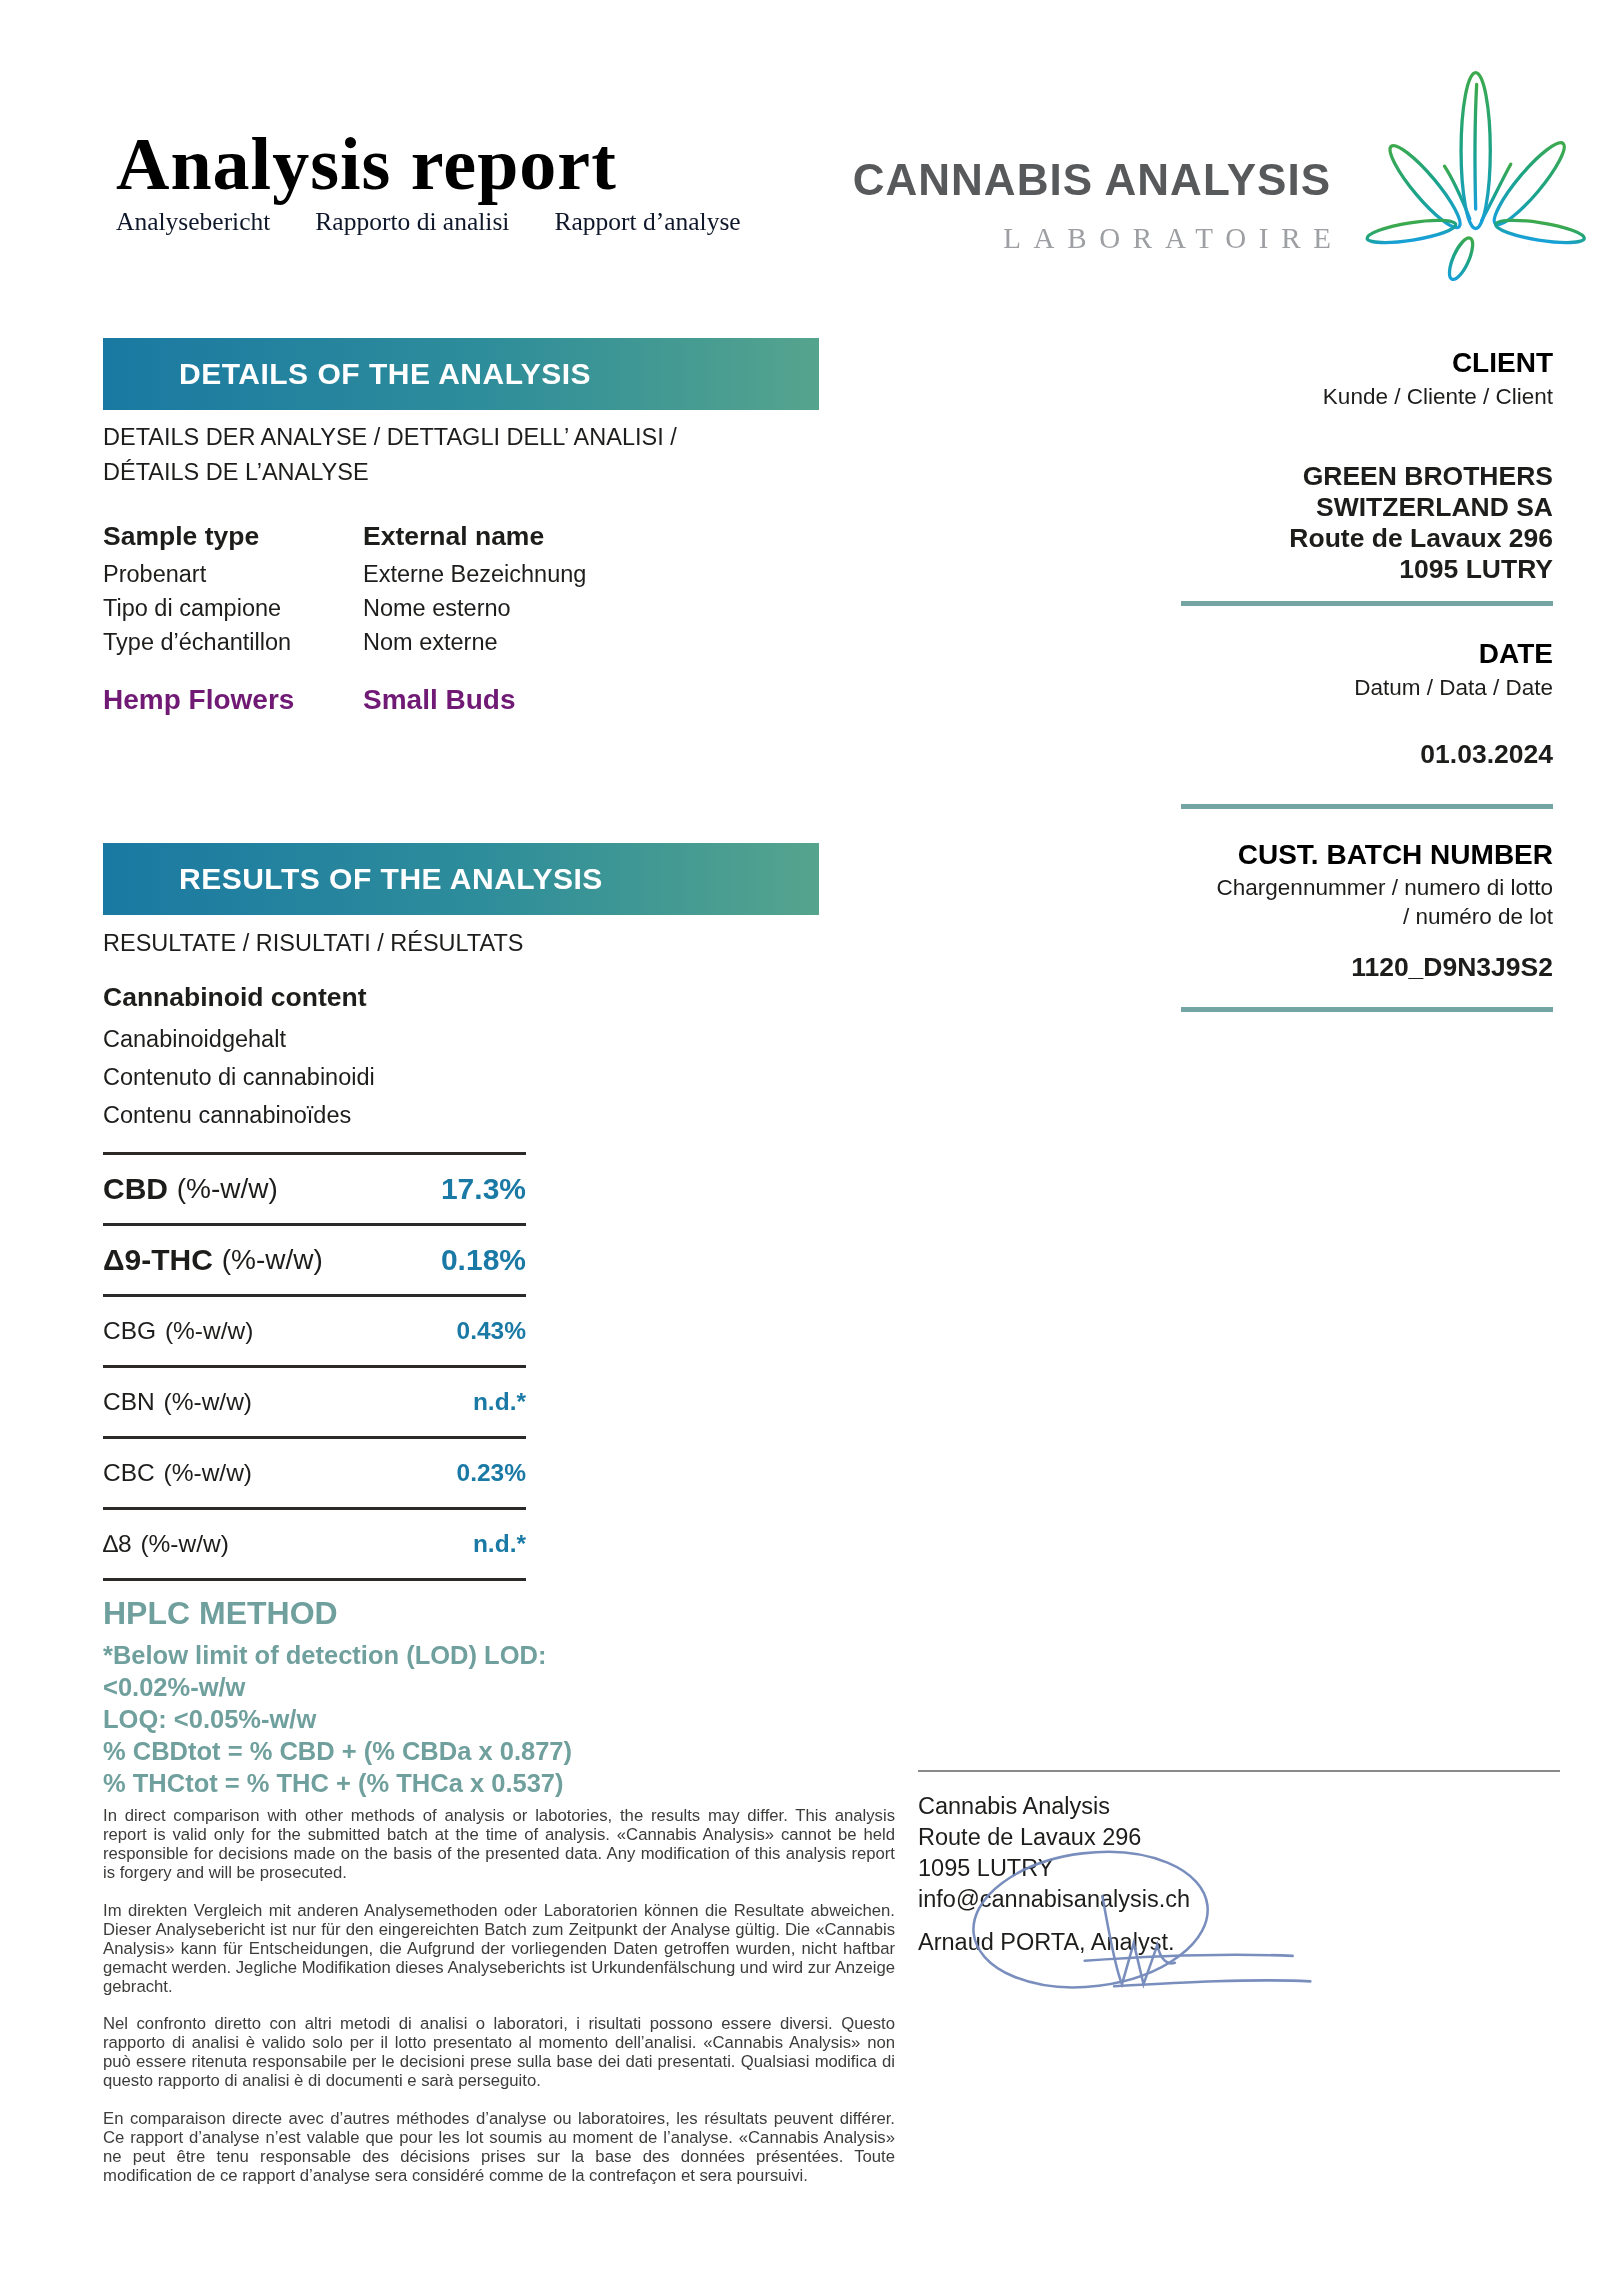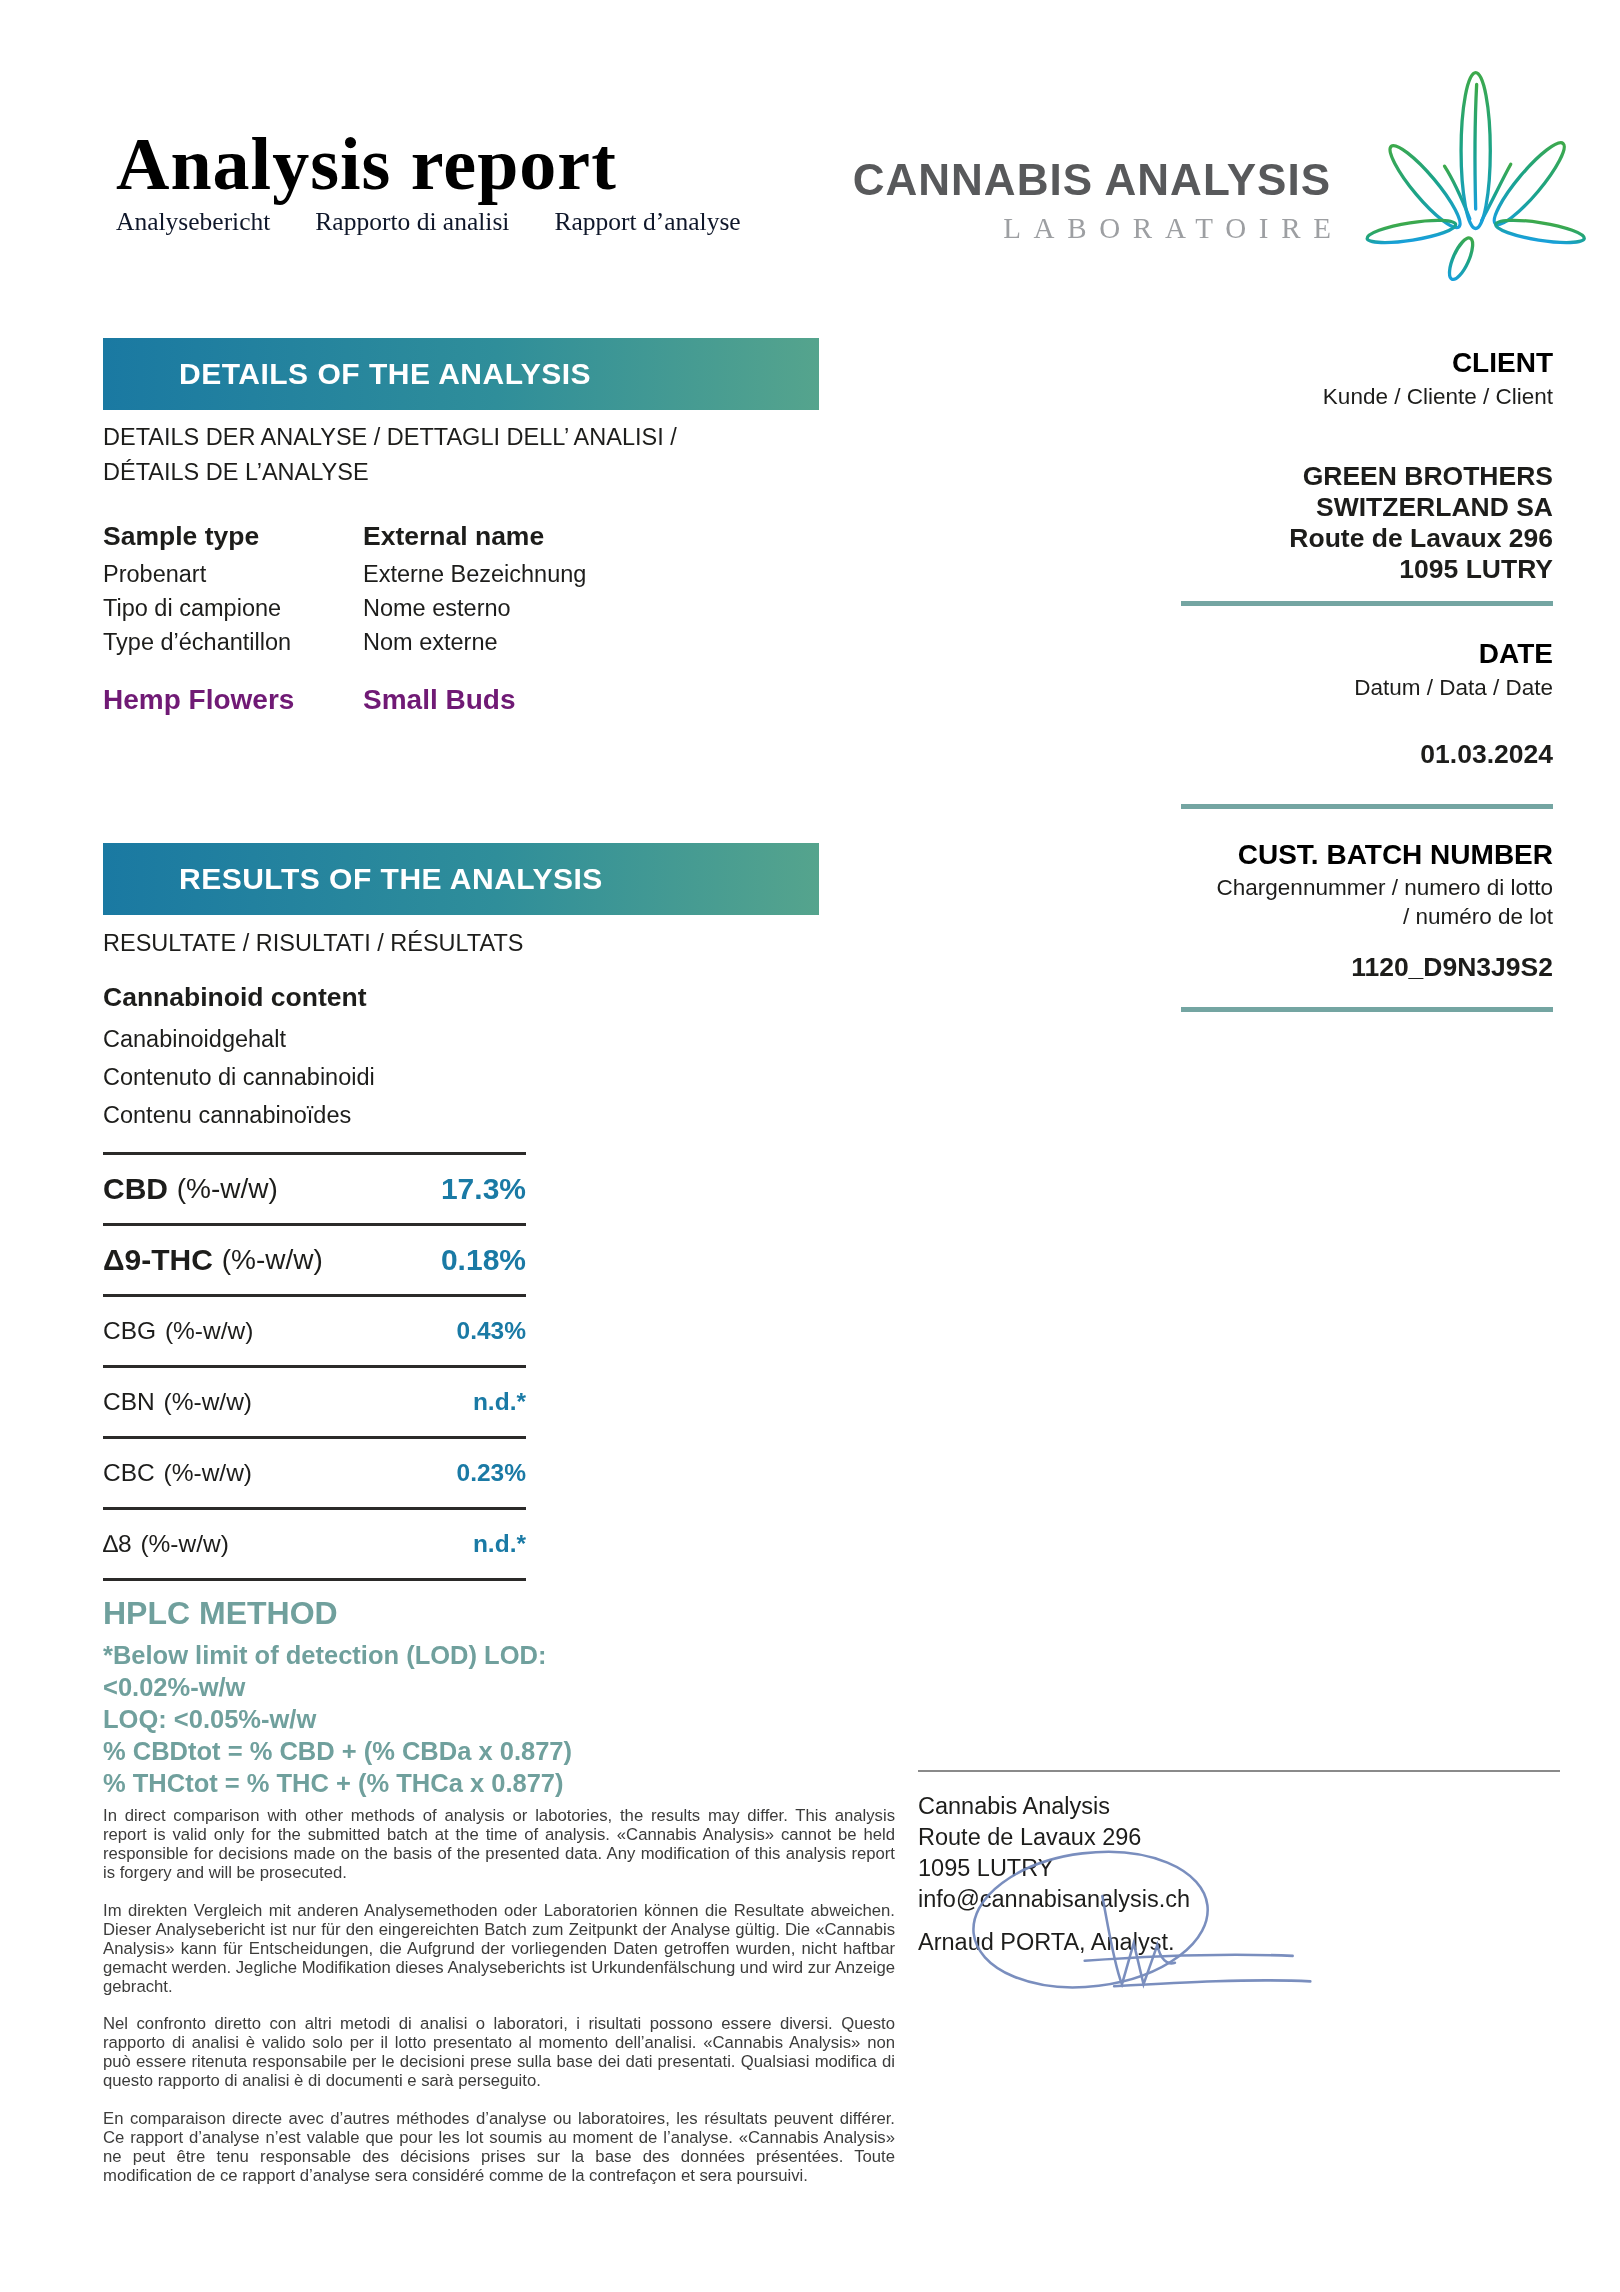--- a/index.html
+++ b/index.html
@@ -8,21 +8,21 @@
 
   
   .title-block{position:absolute;left:116px;top:125px;}
   .title-block h1{margin:0;font-family:"Liberation Serif",serif;font-weight:bold;
                   font-size:74px;line-height:78px;color:#000;letter-spacing:1px;}
   .subtitles{display:flex;gap:45px;margin-top:3.9px;font-family:"Liberation Serif",serif;
              font-size:25.5px;color:#0f172a;}
   .logo-text{position:absolute;left:843px;top:157px;width:488px;text-align:right;}
   .logo-line1{font-size:44px;font-weight:bold;color:#58595b;letter-spacing:1px;line-height:45px;}
   .logo-line2{font-family:"Liberation Serif",serif;font-size:29px;color:#9d9fa2;
-              letter-spacing:12.7px;margin-right:-12.7px;margin-top:11px;line-height:31px;}
+              letter-spacing:12.7px;margin-right:-12.7px;margin-top:21px;line-height:31px;}
   .leaf{position:absolute;left:1351px;top:61px;width:263px;height:223px;}
 
   
   .banner{position:absolute;left:103px;width:716px;height:72px;
           background:linear-gradient(90deg,#1a79a2 0%,#2f8e9a 55%,#55a48d 100%);
           color:#fff;font-weight:bold;font-size:30px;line-height:72px;
           padding-left:76px;box-sizing:border-box;letter-spacing:0.5px;}
   .banner-details{top:338px;}
   .banner-results{top:843px;}
 
@@ -223,21 +223,21 @@
     </div>
   </div>
 
   <div class="method">
     <div class="method-head">HPLC METHOD</div>
     <div class="method-lines">
       <div class="method-line">*Below limit of detection (LOD) LOD:</div>
       <div class="method-line">&lt;0.02%-w/w</div>
       <div class="method-line">LOQ: &lt;0.05%-w/w</div>
       <div class="method-line">% CBDtot = % CBD + (% CBDa x 0.877)</div>
-      <div class="method-line">% THCtot = % THC + (% THCa x 0.877)</div>
+      <div class="method-line">% THCtot = % THC + (% THCa x 0.537)</div>
     </div>
   </div>
 
   <div class="disclaimers">
     <p>In direct comparison with other methods of analysis or labotories, the results may differ. This analysis report is valid only for the submitted batch at the time of analysis. «Cannabis Analysis» cannot be held responsible for decisions made on the basis of the presented data. Any modification of this analysis report is forgery and will be prosecuted.</p>
     <p>Im direkten Vergleich mit anderen Analysemethoden oder Laboratorien können die Resultate abweichen. Dieser Analysebericht ist nur für den eingereichten Batch zum Zeitpunkt der Analyse gültig. Die «Cannabis Analysis» kann für Entscheidungen, die Aufgrund der vorliegenden Daten getroffen wurden, nicht haftbar gemacht werden. Jegliche Modifikation dieses Analyseberichts ist Urkundenfälschung und wird zur Anzeige gebracht.</p>
     <p>Nel confronto diretto con altri metodi di analisi o laboratori, i risultati possono essere diversi. Questo rapporto di analisi è valido solo per il lotto presentato al momento dell’analisi. «Cannabis Analysis» non può essere ritenuta responsabile per le decisioni prese sulla base dei dati presentati. Qualsiasi modifica di questo rapporto di analisi è di documenti e sarà perseguito.</p>
     <p>En comparaison directe avec d’autres méthodes d’analyse ou laboratoires, les résultats peuvent différer. Ce rapport d’analyse n’est valable que pour les lot soumis au moment de l’analyse. «Cannabis Analysis» ne peut être tenu responsable des décisions prises sur la base des données présentées. Toute modification de ce rapport d’analyse sera considéré comme de la contrefaçon et sera poursuivi.</p>
   </div>
 

